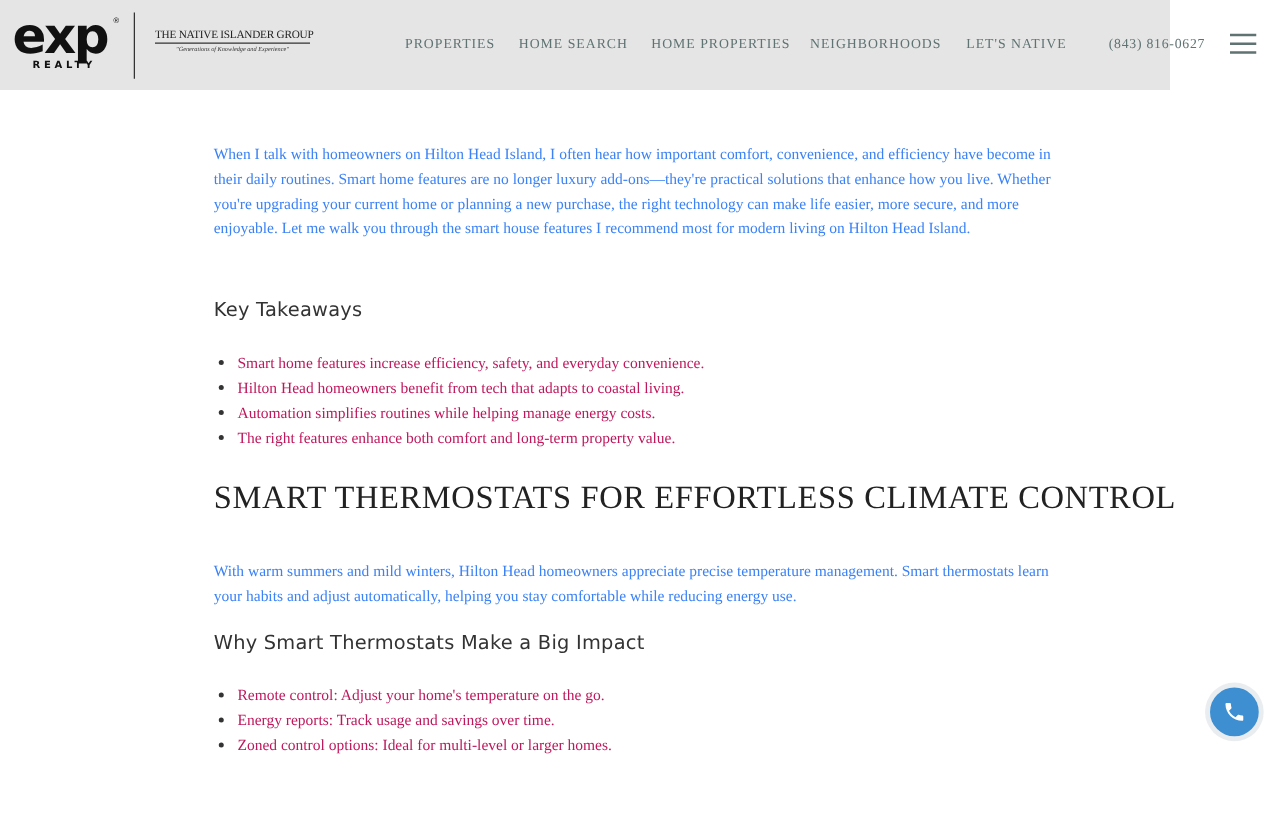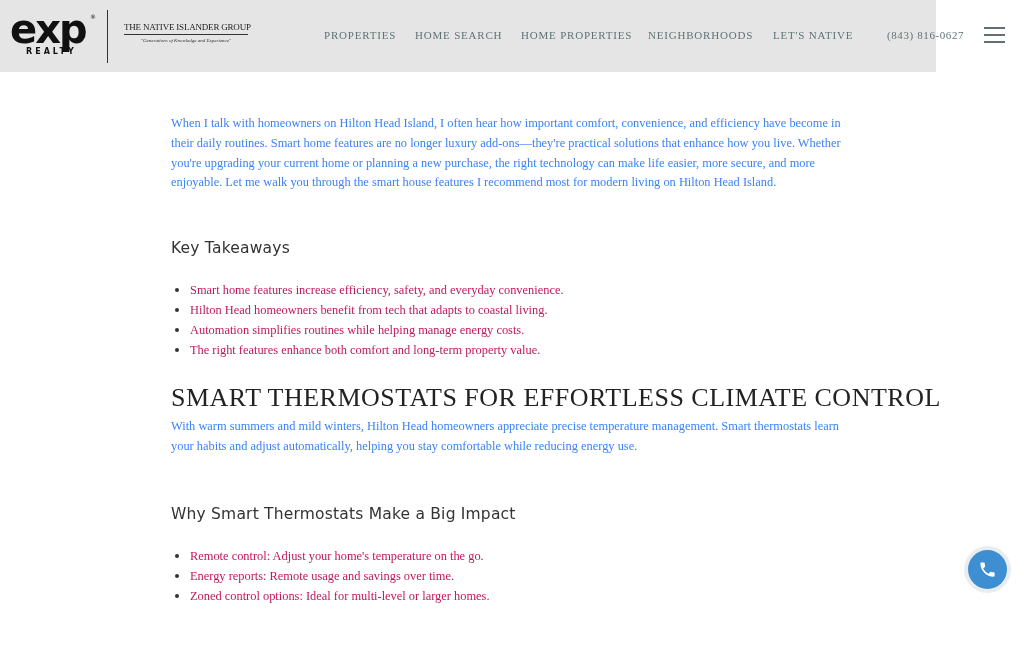--- a/index.html
+++ b/index.html
@@ -133,26 +133,26 @@
   <h3 class="h3" style="top:239px">Key Takeaways</h3>
   <ul class="bullets" style="top:280px">
     <li>Smart home features increase efficiency, safety, and everyday convenience.</li>
     <li>Hilton Head homeowners benefit from tech that adapts to coastal living.</li>
     <li>Automation simplifies routines while helping manage energy costs.</li>
     <li>The right features enhance both comfort and long-term property value.</li>
   </ul>
 
   <h2 class="h2" style="top:383px">SMART THERMOSTATS FOR EFFORTLESS CLIMATE CONTROL</h2>
 
-  <p class="para" style="top:417px">With warm summers and mild winters, Hilton Head homeowners appreciate precise temperature management. Smart thermostats learn your habits and adjust automatically, helping you stay comfortable while reducing energy use.</p>
+  <p class="para" style="top:448px">With warm summers and mild winters, Hilton Head homeowners appreciate precise temperature management. Smart thermostats learn your habits and adjust automatically, helping you stay comfortable while reducing energy use.</p>
 
   <h3 class="h3" style="top:505px">Why Smart Thermostats Make a Big Impact</h3>
   <ul class="bullets" style="top:546px">
     <li>Remote control: Adjust your home's temperature on the go.</li>
-    <li>Energy reports: Remote usage and savings over time.</li>
+    <li>Energy reports: Track usage and savings over time.</li>
     <li>Zoned control options: Ideal for multi-level or larger homes.</li>
   </ul>
 </main>
 
 <div class="call-btn">
   <svg width="19" height="19" viewBox="0 0 24 24">
     <path fill="#ffffff" d="M6.6 10.8c1.4 2.8 3.8 5.1 6.6 6.6l2.2-2.2c.3-.3.7-.4 1-.2 1.1.4 2.3.6 3.6.6.6 0 1 .4 1 1V20c0 .6-.4 1-1 1C10.6 21 3 13.4 3 4c0-.6.4-1 1-1h3.5c.6 0 1 .4 1 1 0 1.3.2 2.5.6 3.6.1.3 0 .7-.2 1L6.6 10.8z"></path>
   </svg>
 </div>
 

